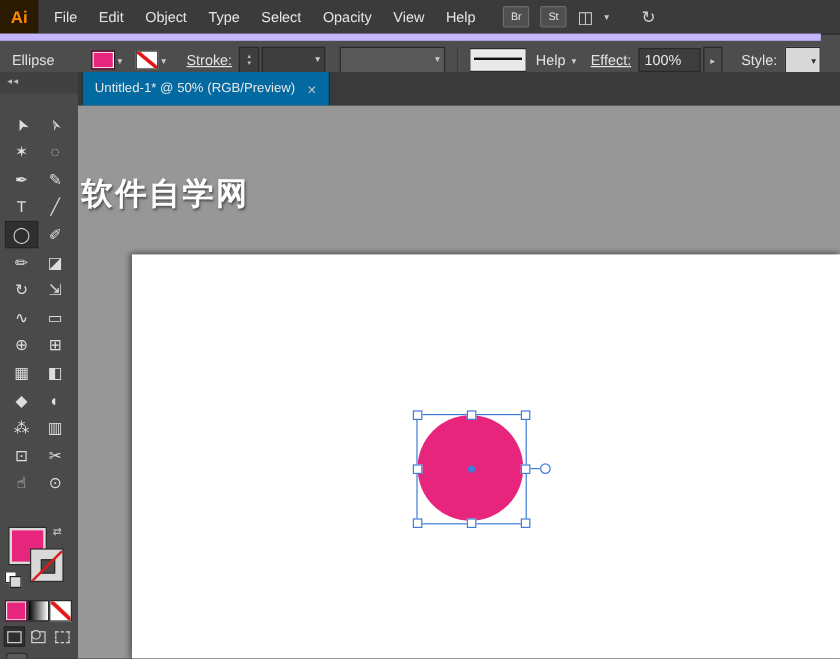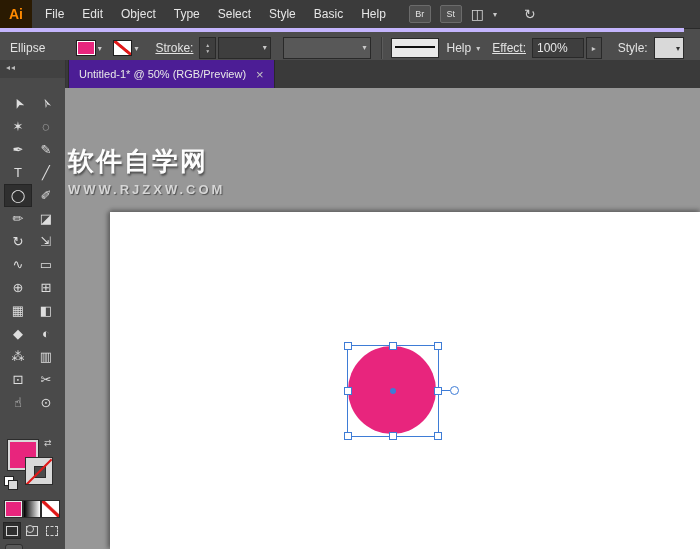--- a/index.html
+++ b/index.html
@@ -15,21 +15,21 @@
   .menu-item{padding:0 9px;font-size:12px;color:#e6e6e6;line-height:28px;cursor:default;}
   .mb-right{display:flex;align-items:center;margin-left:14px;gap:9px;}
   .mb-btn{width:20px;height:16px;background:#4f4f4f;border:1px solid #6b6b6b;border-radius:2px;
           color:#e2e2e2;font-size:9px;display:flex;align-items:center;justify-content:center;}
   .ws-icon{color:#d5d5d5;font-size:14px;line-height:14px;}
   .dd{font-size:8px;color:#c9c9c9;}
   .sync-icon{color:#cfcfcf;font-size:14px;margin-left:18px;}
 
   
   .controlbar{position:absolute;top:28px;left:0;right:16px;height:32px;background:#4d4d4d;
-              border-top:4px solid #c4b5fd;border-bottom:1px solid #262626;
+              border-top:6px solid #c4b5fd;border-bottom:1px solid #262626;
               display:flex;align-items:center;font-size:12px;color:#e3e3e3;}
   .cb-toolname{margin-left:10px;width:68px;}
   .swatch{width:18px;height:14px;border:1px solid #1e1e1e;display:inline-block;}
   .fill-swatch{background:var(--accent_pink,#E8257D);box-shadow:inset 0 0 0 1px #fff;}
   .stroke-swatch{background:#fff;position:relative;overflow:hidden;margin-left:6px;}
   .stroke-swatch::after{content:"";position:absolute;inset:0;
      background:linear-gradient(to top right,transparent 42%,#e01818 46%,#e01818 56%,transparent 60%);}
   .dd-sp{margin:0 5px 0 2px;}
   .cb-link{text-decoration:underline;margin:0 6px 0 12px;}
   .stepper{width:15px;height:20px;background:#3e3e3e;border:1px solid #292929;display:flex;
@@ -48,21 +48,21 @@
   .arrow-btn{width:14px;height:20px;background:#4a4a4a;border:1px solid #292929;color:#c9c9c9;
              font-size:8px;display:flex;align-items:center;justify-content:center;}
   .style-dd{width:26px;height:20px;background:#d9d9d9;border:1px solid #292929;margin-left:6px;
             display:flex;align-items:center;justify-content:flex-end;padding-right:3px;}
   .style-dd .dd{color:#333;}
   .lbl-style{margin-left:16px;}
 
   
   .tabbar{position:absolute;top:60px;left:65px;right:0;height:28px;background:#3a3a3a;
           border-bottom:1px solid #2d2d2d;display:flex;align-items:stretch;}
-  .tab{margin-left:3px;display:flex;align-items:center;background:#4c1d95;border-right:1px solid #292929;
+  .tab{margin-left:3px;display:flex;align-items:center;background:#0369a1;border-right:1px solid #292929;
        border-left:1px solid #292929;padding:0 10px;font-size:11px;color:#e8e8e8;}
   .tab-close{margin-left:10px;color:#c4c4c4;font-size:13px;line-height:13px;}
 
   
   .toolpanel{position:absolute;top:60px;left:0;width:65px;bottom:0;background:#4a4a4a;
              border-right:1px solid #353535;}
   .toolpanel-header{height:15px;background:#414141;color:#bcbcbc;font-size:8px;
                     padding:3px 0 0 6px;letter-spacing:1px;}
   .tools{position:absolute;top:32px;left:4px;width:56px;display:grid;grid-template-columns:28px 28px;}
   .tool{height:23px;display:flex;align-items:center;justify-content:center;color:#dedede;font-size:13px;}
@@ -136,22 +136,22 @@
 
   <div class="menubar">
     <div class="ai-logo">Ai</div>
     <div class="menus">
 
     <div class="menu-item"><span>File</span></div>
         <div class="menu-item"><span>Edit</span></div>
         <div class="menu-item"><span>Object</span></div>
         <div class="menu-item"><span>Type</span></div>
         <div class="menu-item"><span>Select</span></div>
-        <div class="menu-item"><span>Style</span></div>
-        <div class="menu-item"><span>Basic</span></div>
+        <div class="menu-item"><span>Opacity</span></div>
+        <div class="menu-item"><span>View</span></div>
         <div class="menu-item"><span>Help</span></div>
       </div>
     <div class="mb-right">
       <div class="mb-btn">Br</div>
       <div class="mb-btn">St</div>
       <span class="ws-icon">◫</span>
       <span class="dd">▾</span>
       <span class="sync-icon">↻</span>
     </div>
   </div>
@@ -318,21 +318,20 @@
           <span class="sq"></span>
         </div>
     </div>
 
     <div class="screen-mode"></div>
   </div>
 
   <div class="canvas">
     <div class="wm">
       <div class="wm-title">软件自学网</div>
-      <div class="wm-url">WWW.RJZXW.COM</div>
     </div>
 
     <div class="artboard"></div>
 
     <div class="shape-circle"></div>
 
     <div class="sel-box">
       <span class="handle h-nw"></span>
       <span class="handle h-n"></span>
       <span class="handle h-ne"></span>

